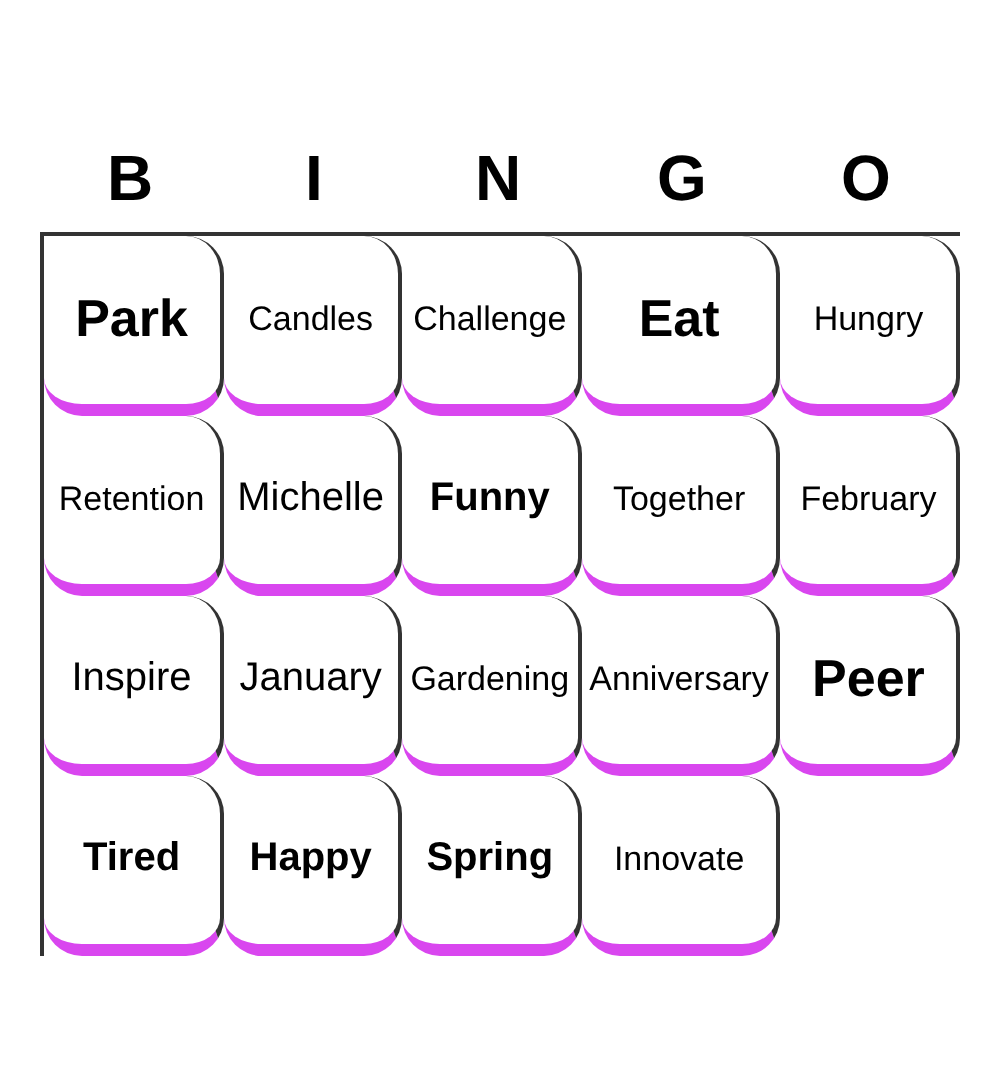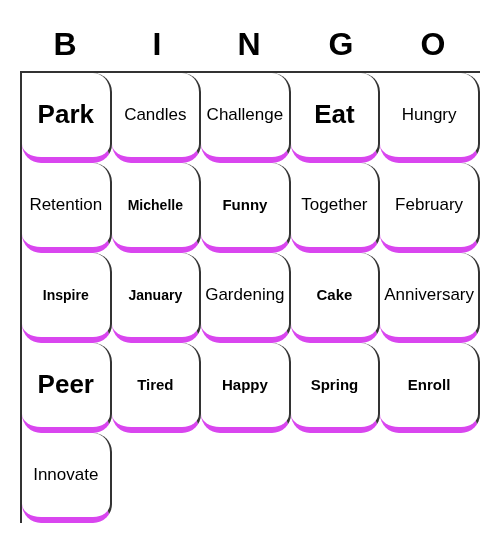--- a/index.html
+++ b/index.html
@@ -54,32 +54,32 @@
       padding: 4px;
       border-radius: 19px;
     }
 
     .cell-text-large {
       font-size: 26px;
       font-weight: bold;
     }
 
     .cell-text-medium {
-      font-size: 15px;
+      font-size: 20px;
       font-weight: bold;
     }
 
     .cell-text-small {
       font-size: 17px;
       font-weight: normal;
     }
 
     .cell-text-normal {
-      font-size: 14px;
-      font-weight: bold;
+      font-size: 20px;
+      font-weight: normal;
     }
   </style>
 </head>
 <body>
 
 <div class="bingo-container">
   <div class="bingo-header">
   <div class="bingo-header-cell">B</div>
       <div class="bingo-header-cell">I</div>
       <div class="bingo-header-cell">N</div>
@@ -120,37 +120,31 @@
       <div class="bingo-cell">
         <span class="cell-text-normal">Inspire</span>
       </div>
       <div class="bingo-cell">
         <span class="cell-text-normal">January</span>
       </div>
       <div class="bingo-cell">
         <span class="cell-text-small">Gardening</span>
       </div>
       <div class="bingo-cell">
-        <span class="cell-text-medium">Cake</span>
-      </div>
-      <div class="bingo-cell">
         <span class="cell-text-small">Anniversary</span>
       </div>
       <div class="bingo-cell">
         <span class="cell-text-large">Peer</span>
       </div>
       <div class="bingo-cell">
         <span class="cell-text-medium">Tired</span>
       </div>
       <div class="bingo-cell">
         <span class="cell-text-medium">Happy</span>
       </div>
       <div class="bingo-cell">
         <span class="cell-text-medium">Spring</span>
       </div>
       <div class="bingo-cell">
-        <span class="cell-text-medium">Enroll</span>
-      </div>
-      <div class="bingo-cell">
         <span class="cell-text-small">Innovate</span>
       </div>
     </div>
 </div>
 
 </body></html>

